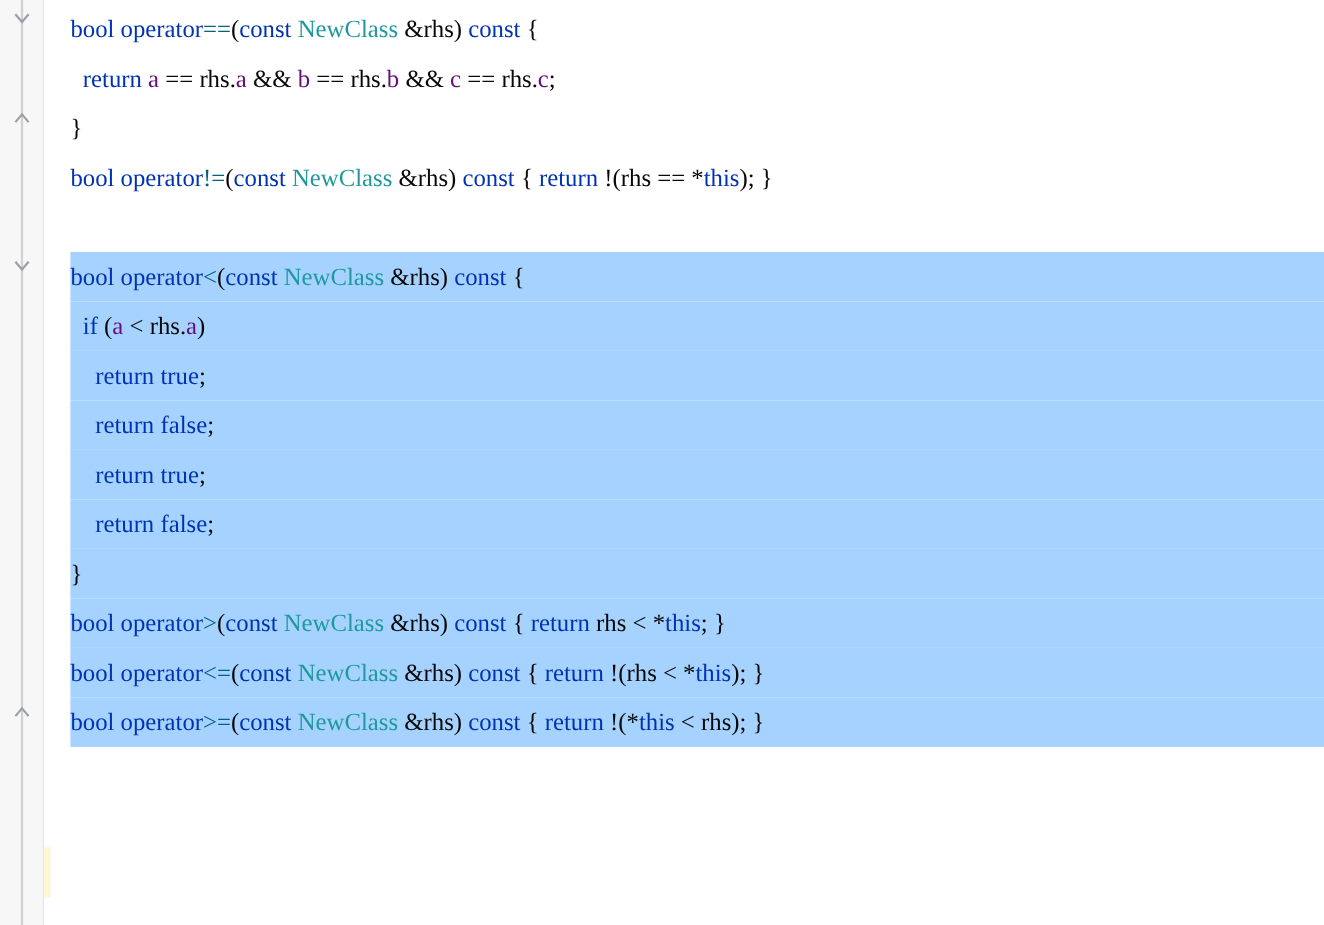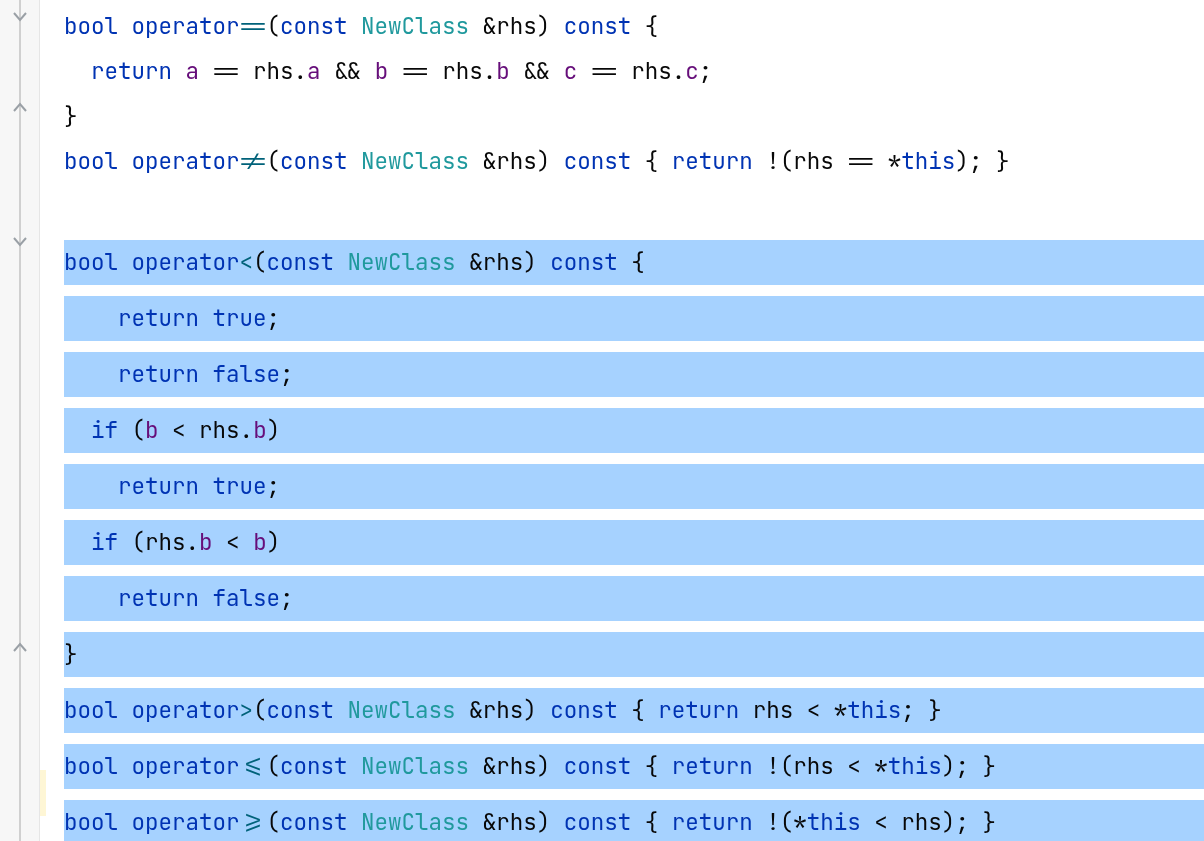--- a/index.html
+++ b/index.html
@@ -8,20 +8,21 @@
     height: 841px;
     background: #ffffff;
     font-family: "JetBrains Mono", "Menlo", "Consolas", monospace;
     font-size: 22.5px;
     overflow: hidden;
   }
   .editor {
     display: flex;
     width: 100%;
     height: 100%;
+    font-family: Liberation Serif, serif;
   }
   .gutter {
     width: 40px;
     flex: 0 0 40px;
     background: #f7f7f7;
     border-right: 1px solid #e6e6e6;
     position: relative;
   }
   .gutter-mark {
     position: absolute;
@@ -49,21 +50,20 @@
   }
   .code-line {
     height: 45px;
     line-height: 45px;
     white-space: pre;
     letter-spacing: 0px;
     position: relative;
   }
   .highlight {
     background: #a6d2ff;
-    margin-top: 11px;
   }
   .yellow-gutter-strip {
     position:absolute;
     left:0;
     width:6px;
     background:#fef6d5;
   }
   .tok-kw   { color: #0033B3; }
   .tok-type { color: #20999D; }
   .tok-var  { color: #660E7A; }
@@ -112,31 +112,30 @@
     <div class="code-line"><span class="tok-pln">  </span><span class="tok-kw">return</span><span class="tok-pln"> </span><span class="tok-var">a</span><span class="tok-op"> == </span><span class="tok-pln">rhs</span><span class="tok-pun">.</span><span class="tok-var">a</span><span class="tok-op"> &amp;&amp; </span><span class="tok-var">b</span><span class="tok-op"> == </span><span class="tok-pln">rhs</span><span class="tok-pun">.</span><span class="tok-var">b</span><span class="tok-op"> &amp;&amp; </span><span class="tok-var">c</span><span class="tok-op"> == </span><span class="tok-pln">rhs</span><span class="tok-pun">.</span><span class="tok-var">c</span><span class="tok-pun">;</span></div>
 
     <div class="code-line"><span class="tok-pun">}</span></div>
 
     <div class="code-line"><span class="tok-kw">bool</span><span class="tok-pln"> </span><span class="tok-kw">operator</span><span class="tok-fn">!=</span><span class="tok-pun">(</span><span class="tok-kw">const</span><span class="tok-pln"> </span><span class="tok-type">NewClass</span><span class="tok-pln"> &amp;</span><span class="tok-pln">rhs</span><span class="tok-pun">)</span><span class="tok-pln"> </span><span class="tok-kw">const</span><span class="tok-pln"> </span><span class="tok-pun">{ </span><span class="tok-kw">return</span><span class="tok-pln"> </span><span class="tok-op">!</span><span class="tok-pun">(</span><span class="tok-pln">rhs</span><span class="tok-op"> == </span><span class="tok-op">*</span><span class="tok-kw">this</span><span class="tok-pun">)</span><span class="tok-pun">;</span><span class="tok-pun"> }</span></div>
 
     <div class="code-line"></div>
 
     <div class="code-line highlight"><span class="tok-kw">bool</span><span class="tok-pln"> </span><span class="tok-kw">operator</span><span class="tok-fn">&lt;</span><span class="tok-pun">(</span><span class="tok-kw">const</span><span class="tok-pln"> </span><span class="tok-type">NewClass</span><span class="tok-pln"> &amp;</span><span class="tok-pln">rhs</span><span class="tok-pun">)</span><span class="tok-pln"> </span><span class="tok-kw">const</span><span class="tok-pun"> {</span></div>
 
+    <div class="code-line highlight"><span class="tok-pln">  </span><span class="tok-kw">if</span><span class="tok-pln"> </span><span class="tok-pun">(</span><span class="tok-var">a</span><span class="tok-op"> &lt; </span><span class="tok-pln">rhs</span><span class="tok-pun">.</span><span class="tok-var">a</span><span class="tok-pun">)</span></div>
 
     <div class="code-line highlight"><span class="tok-pln">    </span><span class="tok-kw">return</span><span class="tok-pln"> </span><span class="tok-kw">true</span><span class="tok-pun">;</span></div>
 
 
     <div class="code-line highlight"><span class="tok-pln">    </span><span class="tok-kw">return</span><span class="tok-pln"> </span><span class="tok-kw">false</span><span class="tok-pun">;</span></div>
 
-    <div class="code-line highlight"><span class="tok-pln">  </span><span class="tok-kw">if</span><span class="tok-pln"> </span><span class="tok-pun">(</span><span class="tok-var">b</span><span class="tok-op"> &lt; </span><span class="tok-pln">rhs</span><span class="tok-pun">.</span><span class="tok-var">b</span><span class="tok-pun">)</span></div>
 
     <div class="code-line highlight"><span class="tok-pln">    </span><span class="tok-kw">return</span><span class="tok-pln"> </span><span class="tok-kw">true</span><span class="tok-pun">;</span></div>
 
-    <div class="code-line highlight"><span class="tok-pln">  </span><span class="tok-kw">if</span><span class="tok-pln"> </span><span class="tok-pun">(</span><span class="tok-pln">rhs</span><span class="tok-pun">.</span><span class="tok-var">b</span><span class="tok-op"> &lt; </span><span class="tok-var">b</span><span class="tok-pun">)</span></div>
 
     <div class="code-line highlight"><span class="tok-pln">    </span><span class="tok-kw">return</span><span class="tok-pln"> </span><span class="tok-kw">false</span><span class="tok-pun">;</span></div>
 
 
     <div class="code-line highlight"><span class="tok-pun">}</span></div>
 
     <div class="code-line highlight"><span class="tok-kw">bool</span><span class="tok-pln"> </span><span class="tok-kw">operator</span><span class="tok-fn">&gt;</span><span class="tok-pun">(</span><span class="tok-kw">const</span><span class="tok-pln"> </span><span class="tok-type">NewClass</span><span class="tok-pln"> &amp;</span><span class="tok-pln">rhs</span><span class="tok-pun">)</span><span class="tok-pln"> </span><span class="tok-kw">const</span><span class="tok-pln"> </span><span class="tok-pun">{ </span><span class="tok-kw">return</span><span class="tok-pln"> </span><span class="tok-pln">rhs</span><span class="tok-op"> &lt; </span><span class="tok-op">*</span><span class="tok-kw">this</span><span class="tok-pun">;</span><span class="tok-pun"> }</span></div>
 
     <div class="code-line highlight"><span class="tok-kw">bool</span><span class="tok-pln"> </span><span class="tok-kw">operator</span><span class="tok-fn">&lt;=</span><span class="tok-pun">(</span><span class="tok-kw">const</span><span class="tok-pln"> </span><span class="tok-type">NewClass</span><span class="tok-pln"> &amp;</span><span class="tok-pln">rhs</span><span class="tok-pun">)</span><span class="tok-pln"> </span><span class="tok-kw">const</span><span class="tok-pln"> </span><span class="tok-pun">{ </span><span class="tok-kw">return</span><span class="tok-pln"> </span><span class="tok-op">!</span><span class="tok-pun">(</span><span class="tok-pln">rhs</span><span class="tok-op"> &lt; </span><span class="tok-op">*</span><span class="tok-kw">this</span><span class="tok-pun">)</span><span class="tok-pun">;</span><span class="tok-pun"> }</span></div>
 

